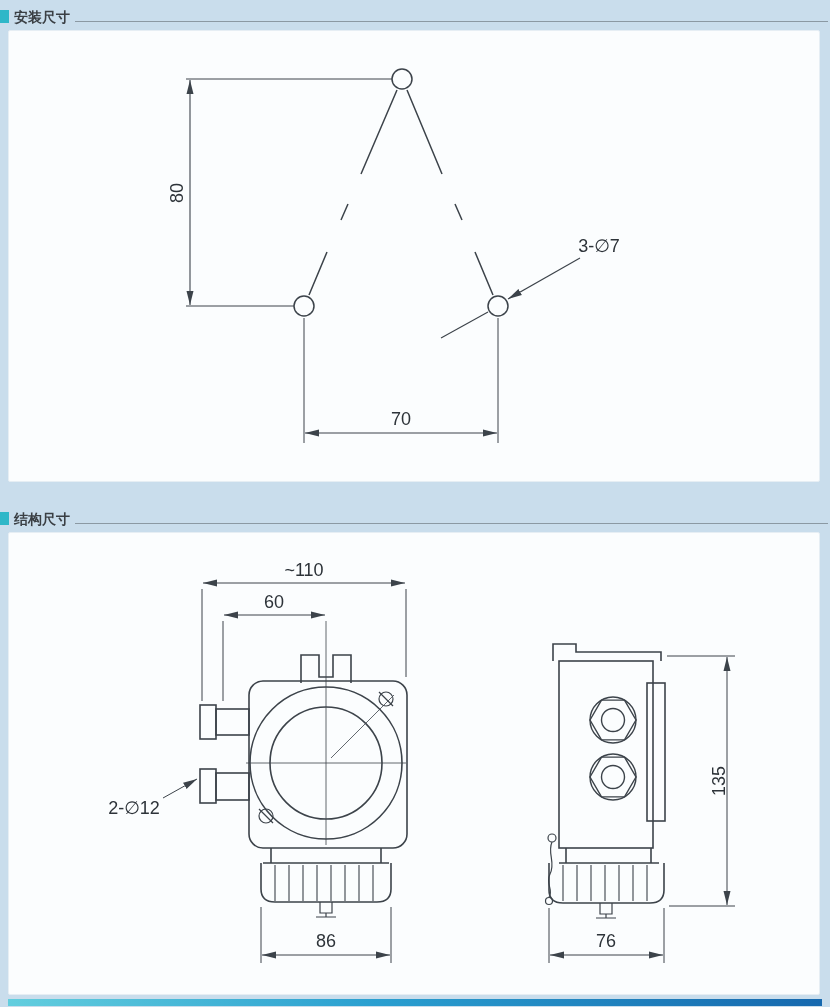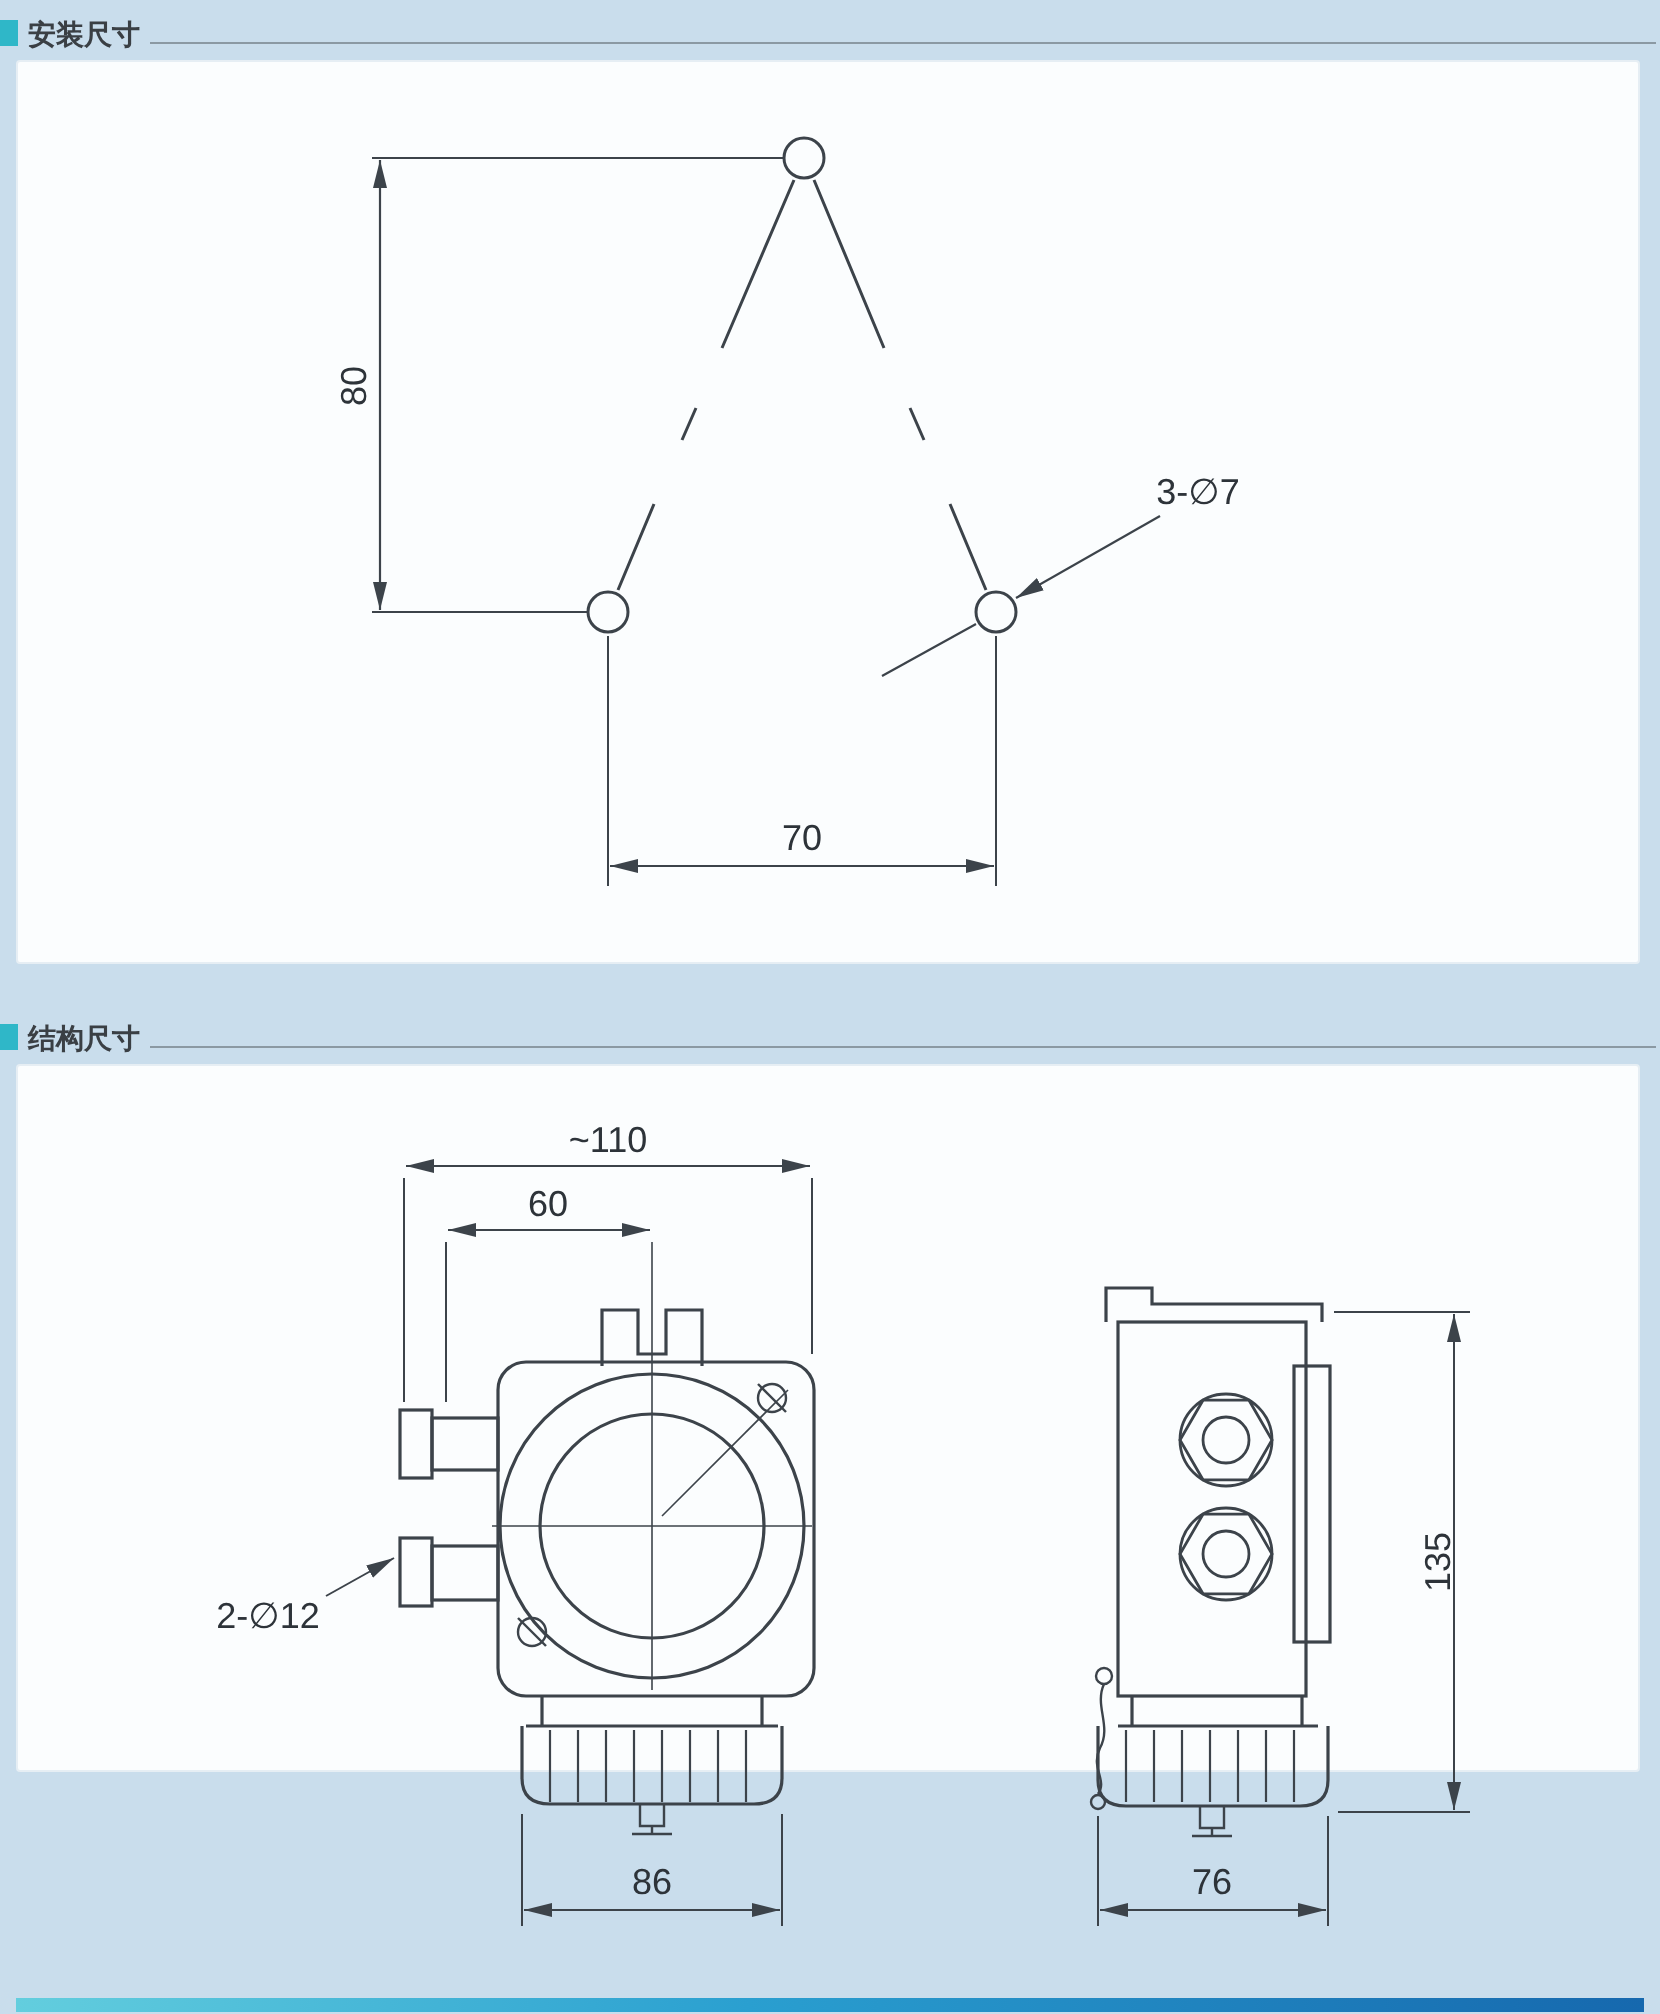--- a/index.html
+++ b/index.html
@@ -24,21 +24,21 @@
     flex:1;border-bottom:1px solid #8b99a3;margin-bottom:3px;height:0;
   }
   .panel{
     position:absolute;left:8px;width:812px;
     background:#fbfdfe;border:1px solid #e6eef4;box-sizing:border-box;
     border-radius:2px;
   }
   #header-1{top:5px;}
   #panel-1{top:30px;height:452px;}
   #header-2{top:507px;}
-  #panel-2{top:532px;height:354px;}
+  #panel-2{top:532px;height:463px;}
   .footer-bar{
     position:absolute;left:8px;right:8px;bottom:1px;height:7px;
     background:linear-gradient(90deg,#63cede 0%,#2a9fd0 45%,#1668ae 100%);
   }
   svg{display:block;}
   svg text{
     font-family:"Liberation Sans",sans-serif;
     fill:#2d3339;
   }
   .dim-text{font-size:18px;}

